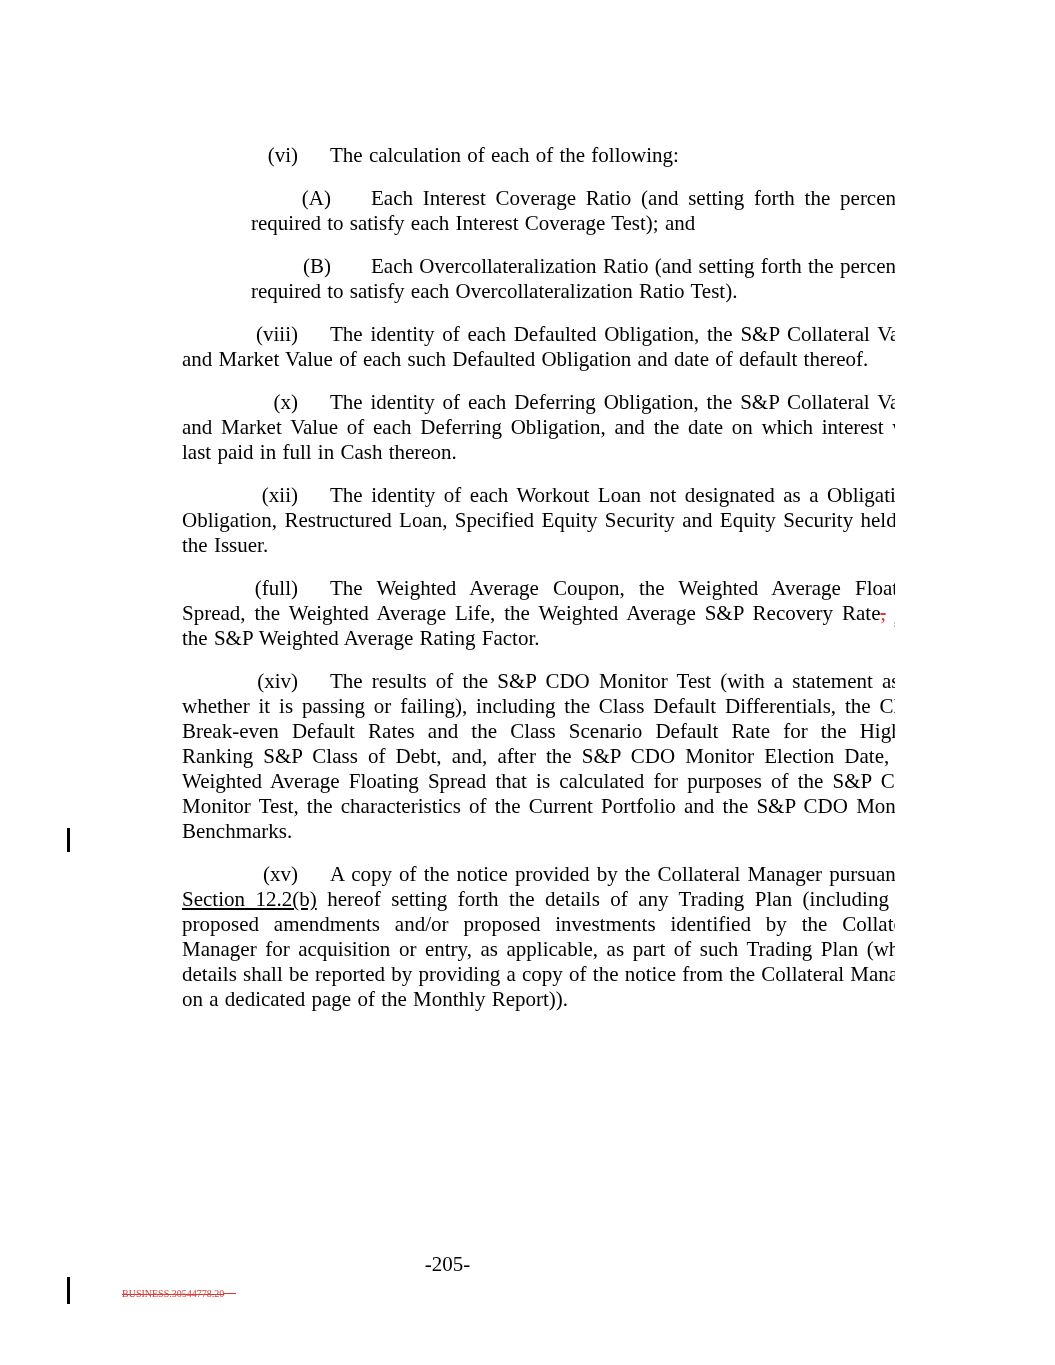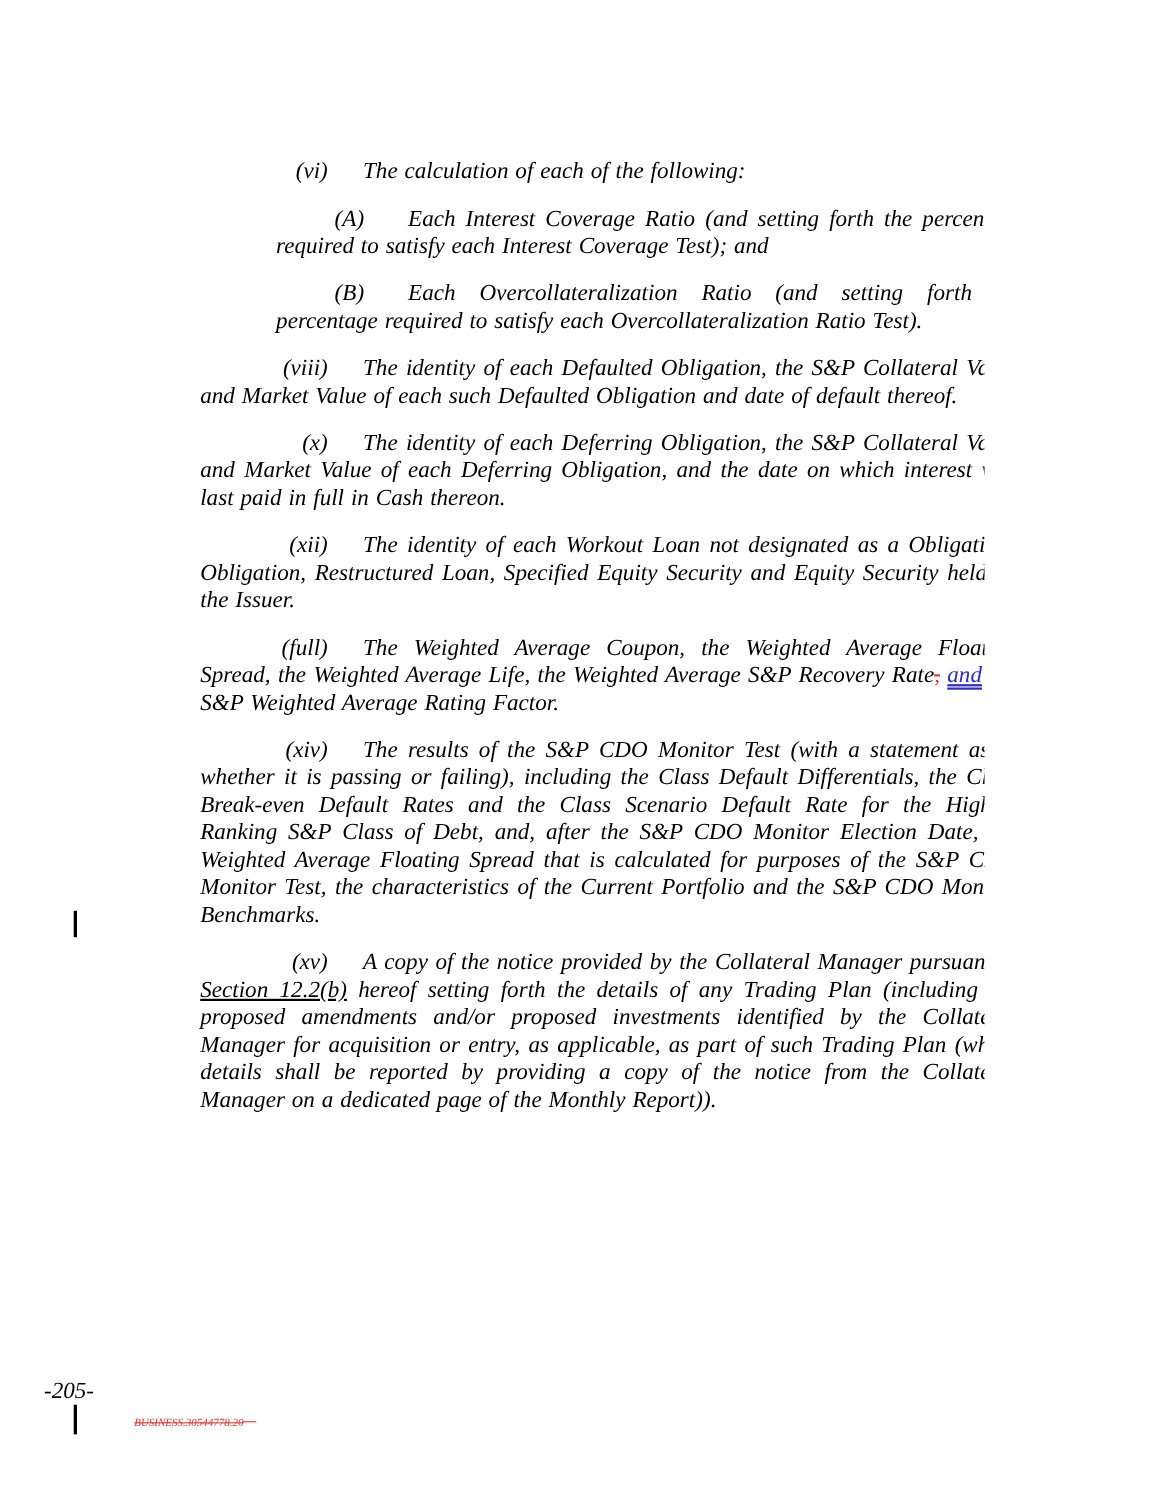--- a/index.html
+++ b/index.html
@@ -8,21 +8,20 @@
     background: #ffffff;
   }
   .page {
     position: relative;
     width: 895px;
     height: 1365px;
     background: #ffffff;
     font-family: "Liberation Serif", "DejaVu Serif", serif;
     color: #000000;
     overflow: hidden;
-    font-style: italic;
   }
   .content {
     position: absolute;
     left: 182px;
     top: 143px;
     width: 743px;
   }
   .para {
     margin: 0 0 18px 0;
     text-align: justify;
@@ -77,23 +76,23 @@
   .change-bar-2 {
     left: 67px;
     top: 1277px;
     height: 27px;
   }
   .page-number {
     position: absolute;
     top: 1252px;
     left: 0;
     width: 100%;
+    text-align: center;
     font-size: 21px;
     line-height: 25px;
-    padding-left: 40px;
   }
   .doc-id {
     position: absolute;
     left: 122px;
     top: 1285px;
     font-size: 10px;
     line-height: 18px;
     color: var(--deleted-color, #d93a36);
     text-decoration: line-through;
     text-decoration-color: var(--deleted-color, #d93a36);

